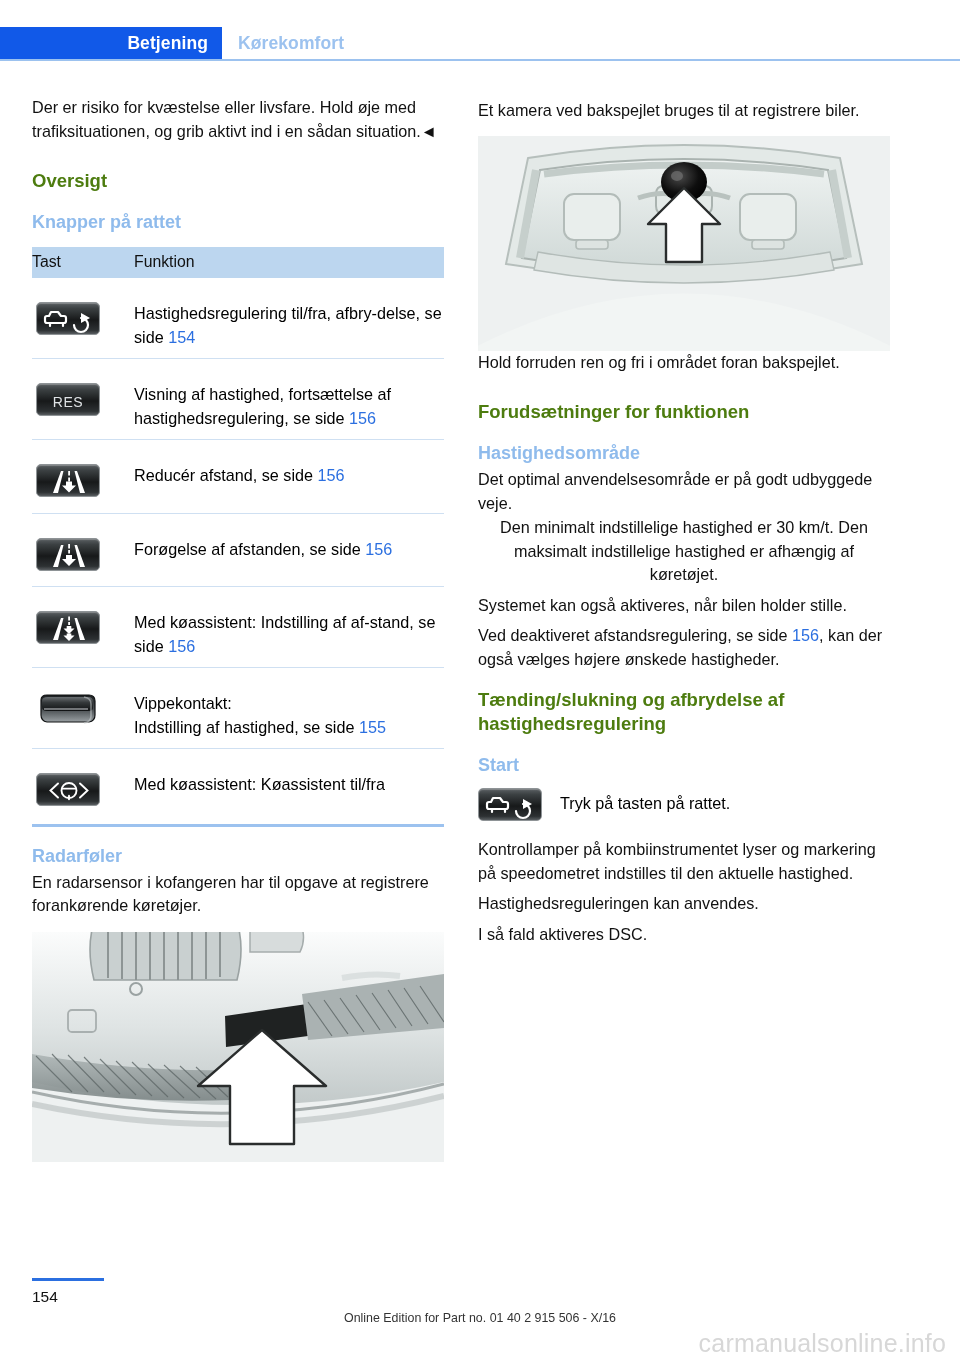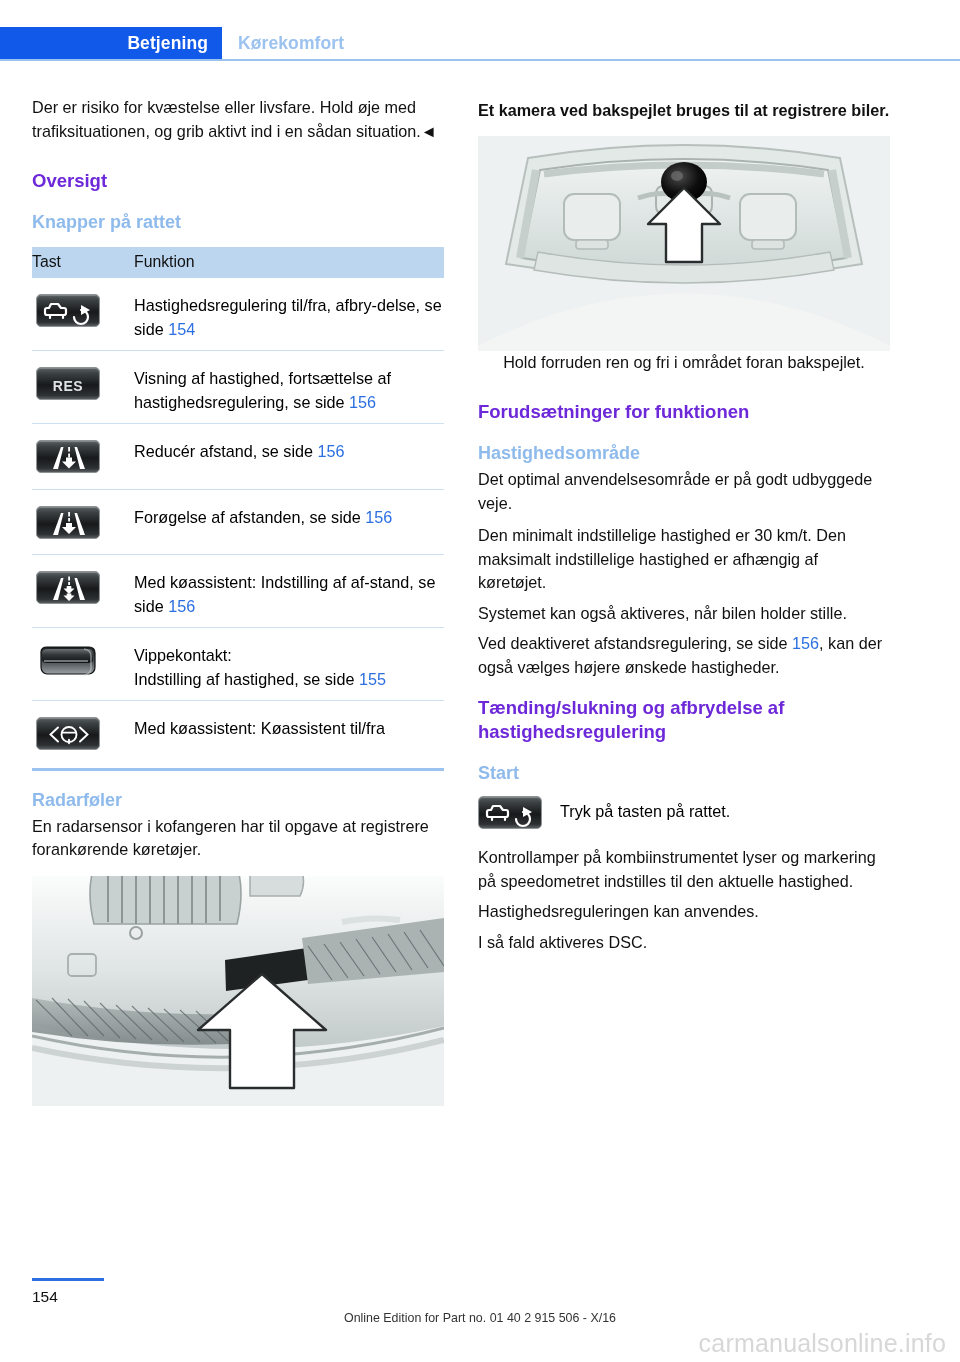--- a/index.html
+++ b/index.html
@@ -69,21 +69,21 @@
     line-height: 23.5px;
     color: #111111;
   }
   .gap-md { height: 17px; }
   .gap-lg { height: 26px; }
 
   h2.h-blue {
     margin: 0;
     font-size: 18.5px;
     font-weight: bold;
-    color: #6d28d9;
+    color: #4d7c0f;
     line-height: 24px;
   }
   h3.h-lightblue {
     margin: 0;
     font-size: 18px;
     font-weight: bold;
     color: #8fbbec;
     line-height: 24px;
   }
   .pageref { color: #2b6fe0; }
@@ -99,21 +99,21 @@
     text-align: left;
     font-weight: normal;
     font-size: 15.8px;
     padding: 6px 0 7px 0;
     color: #111;
   }
   .tbl th.c1 { width: 92px; padding-left: 0; }
   .tbl th.c2 { padding-left: 10px; }
   .tbl td {
     vertical-align: top;
-    padding: 16px 0 9px 0;
+    padding: 24px 0 9px 0;
     font-size: 16.2px;
     line-height: 23.5px;
     border-bottom: 1.5px solid #cfe0f2;
   }
   .tbl tr:last-child td { border-bottom: none; }
   .tbl td.c1 { width: 92px; padding-left: 4px; }
   .tbl td.c2 { padding-left: 10px; padding-right: 2px; }
   .tbl-bottom-rule {
     width: 412px;
     height: 3px;
@@ -133,41 +133,41 @@
     display: inline-block;
   }
   .btn-key svg { position: absolute; left: 0; top: 0; }
   .btn-key .res-txt {
     position: absolute;
     width: 100%;
     top: 7px;
     text-align: center;
     color: #dfe3e6;
     font-size: 14px;
-    font-weight: bold;
+    font-weight: normal;
     letter-spacing: 0.5px;
     font-family: "Liberation Sans", sans-serif;
   }
   .btn-rocker {
     width: 64px;
     height: 37px;
     position: relative;
     display: inline-block;
   }
 
   
   .fig {
     width: 412px;
     position: relative;
     overflow: hidden;
     background: #eef1f1;
   }
   .fig-radar { height: 230px; margin-top: 14px; }
   .fig-camera { height: 215px; margin-top: 13px; }
-  .fig-cap { margin-top: 13px; text-align: center; }
+  .fig-cap { margin-top: 13px; }
 
   
   .step-row {
     display: flex;
     align-items: flex-start;
     margin-top: 11px;
   }
   .step-row .step-txt {
     font-size: 16.2px;
     line-height: 23.5px;
@@ -446,21 +446,21 @@
       <path d="M0 160 Q206 206 412 152" fill="none" stroke="#8d9595" stroke-width="3" opacity="0.75"></path>
       <path d="M0 172 Q206 216 412 164" fill="none" stroke="#b7bebe" stroke-width="6" opacity="0.6"></path>
 
       <path d="M232 100 L296 156 L264 156 L264 214 L200 214 L200 156 L168 156 Z" fill="#ffffff" stroke="#2a2d2d" stroke-width="2.4" stroke-linejoin="round" transform="translate(-2,-2)"></path>
     </svg>
   </div>
 </div>
 
 <div class="col col-right">
 
-  <p class="body-text" style="margin-top:3px;font-weight:bold;">Et kamera ved bakspejlet bruges til at registrere biler.</p>
+  <p class="body-text" style="margin-top:3px;">Et kamera ved bakspejlet bruges til at registrere biler.</p>
 
   <div class="fig fig-camera">
     <svg width="412" height="215" viewBox="0 0 412 215">
       <defs>
         <linearGradient id="glassG" x1="0" y1="0" x2="0" y2="1">
           <stop offset="0%" stop-color="#eff3f2"></stop>
           <stop offset="100%" stop-color="#cfd8d6"></stop>
         </linearGradient>
         <radialGradient id="lensG" cx="40%" cy="35%" r="70%">
           <stop offset="0%" stop-color="#4b4b4b"></stop>
@@ -500,21 +500,21 @@
 
   <p class="body-text fig-cap">Hold forruden ren og fri i området foran bakspejlet.</p>
 
   <div class="gap-lg"></div>
   <h2 class="h-blue">Forudsætninger for funktionen</h2>
 
   <div class="gap-md"></div>
   <h3 class="h-lightblue">Hastighedsområde</h3>
 
   <p class="body-text" style="margin-top:3px;">Det optimal anvendelsesområde er på godt udbyggede veje.</p>
-  <p class="body-text" style="margin-top:9px;">Den minimalt indstillelige hastighed er 30 km/t. Den maksimalt indstillelige hastighed er afhængig af køretøjet.</p>
+  <p class="body-text" style="margin-top:1px;text-align:center;">Den minimalt indstillelige hastighed er 30 km/t. Den maksimalt indstillelige hastighed er afhængig af køretøjet.</p>
   <p class="body-text" style="margin-top:7px;">Systemet kan også aktiveres, når bilen holder stille.</p>
   <p class="body-text" style="margin-top:7px;">
     <span>Ved deaktiveret afstandsregulering, se side </span><span class="pageref">156</span><span>, kan der også vælges højere ønskede hastigheder.</span>
   </p>
 
   <div class="gap-md"></div>
   <h2 class="h-blue">Tænding/slukning og afbrydelse af hastighedsregulering</h2>
 
   <div class="gap-md"></div>
   <h3 class="h-lightblue">Start</h3>

